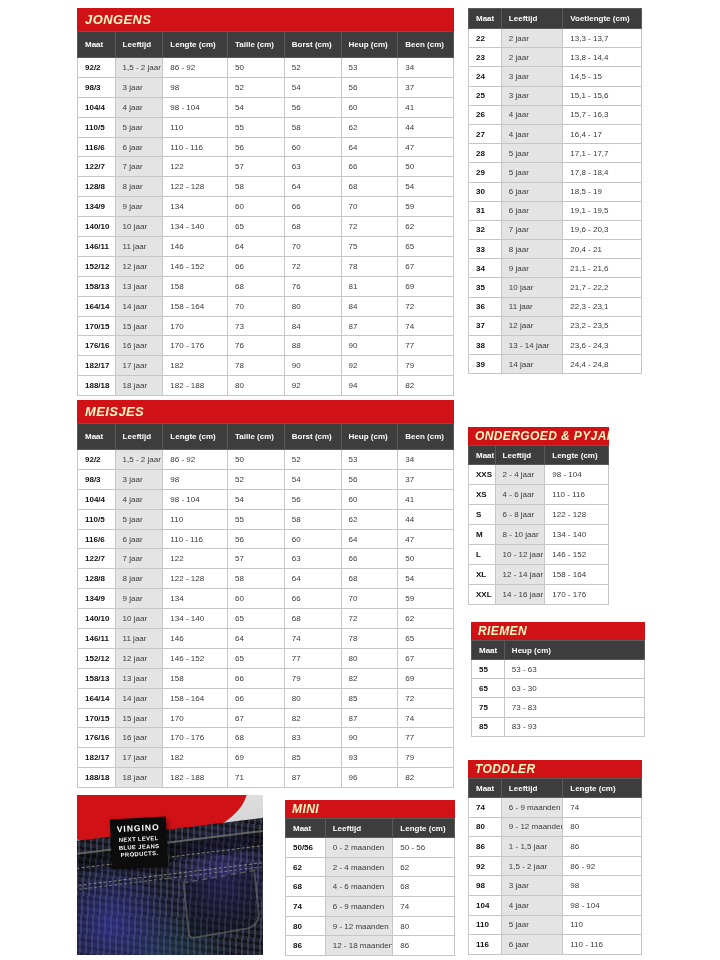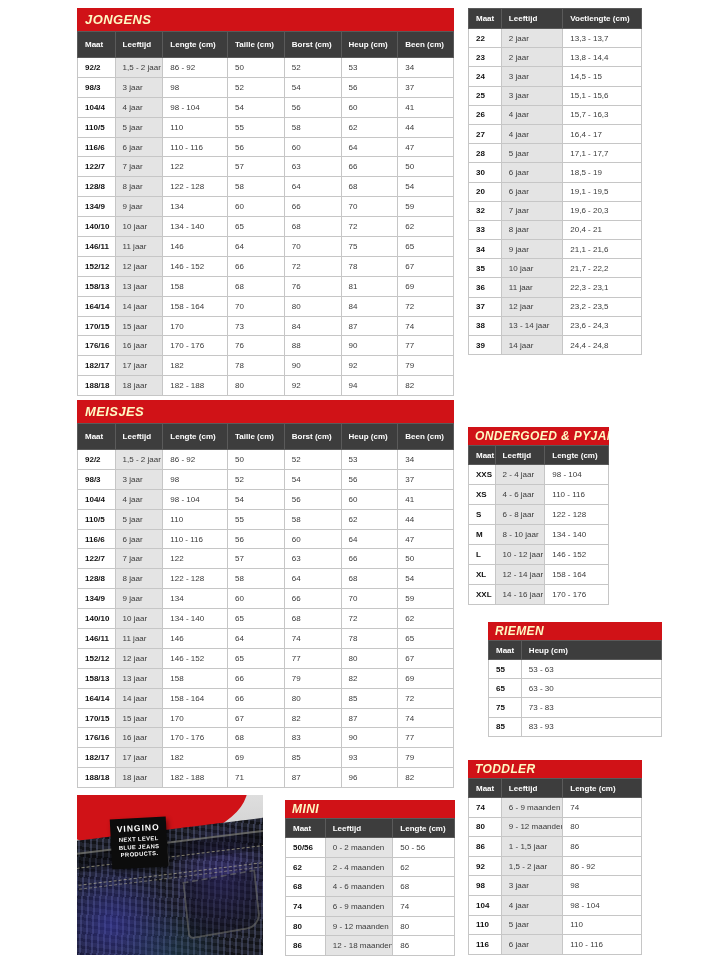--- a/index.html
+++ b/index.html
@@ -55,21 +55,21 @@
   #t-jongens td,#t-meisjes td{height:19.9px;}
 
   #t-schoenen{left:468px;top:8px;width:174px;}
   #t-schoenen th{height:20px;}
   #t-schoenen td{height:19.2px;margin-top:30px;}
 
   #t-ondergoed{left:468px;top:427px;width:141px;}
   #t-ondergoed th{height:19px;}
   #t-ondergoed td{height:20px;}
 
-  #t-riemen{left:488px;top:622px;width:174px;}
+  #t-riemen{left:471px;top:622px;width:174px;}
   #t-riemen th{height:19px;}
   #t-riemen td{height:19.2px;}
 
   #t-toddler{left:468px;top:760px;width:174px;}
   #t-toddler th{height:19px;}
   #t-toddler td{height:19.6px;}
 
   #t-mini{left:285px;top:800px;width:170px;}
   #t-mini th{height:19px;}
   #t-mini td{height:19.7px;}
@@ -517,26 +517,31 @@
             <td>27</td>
             <td class="shade">4 jaar</td>
             <td>16,4 - 17</td>
           </tr>
           <tr>
             <td>28</td>
             <td class="shade">5 jaar</td>
             <td>17,1 - 17,7</td>
           </tr>
           <tr>
+            <td>29</td>
+            <td class="shade">5 jaar</td>
+            <td>17,8 - 18,4</td>
+          </tr>
+          <tr>
             <td>30</td>
             <td class="shade">6 jaar</td>
             <td>18,5 - 19</td>
           </tr>
           <tr>
-            <td>20</td>
+            <td>31</td>
             <td class="shade">6 jaar</td>
             <td>19,1 - 19,5</td>
           </tr>
           <tr>
             <td>32</td>
             <td class="shade">7 jaar</td>
             <td>19,6 - 20,3</td>
           </tr>
           <tr>
             <td>33</td>

